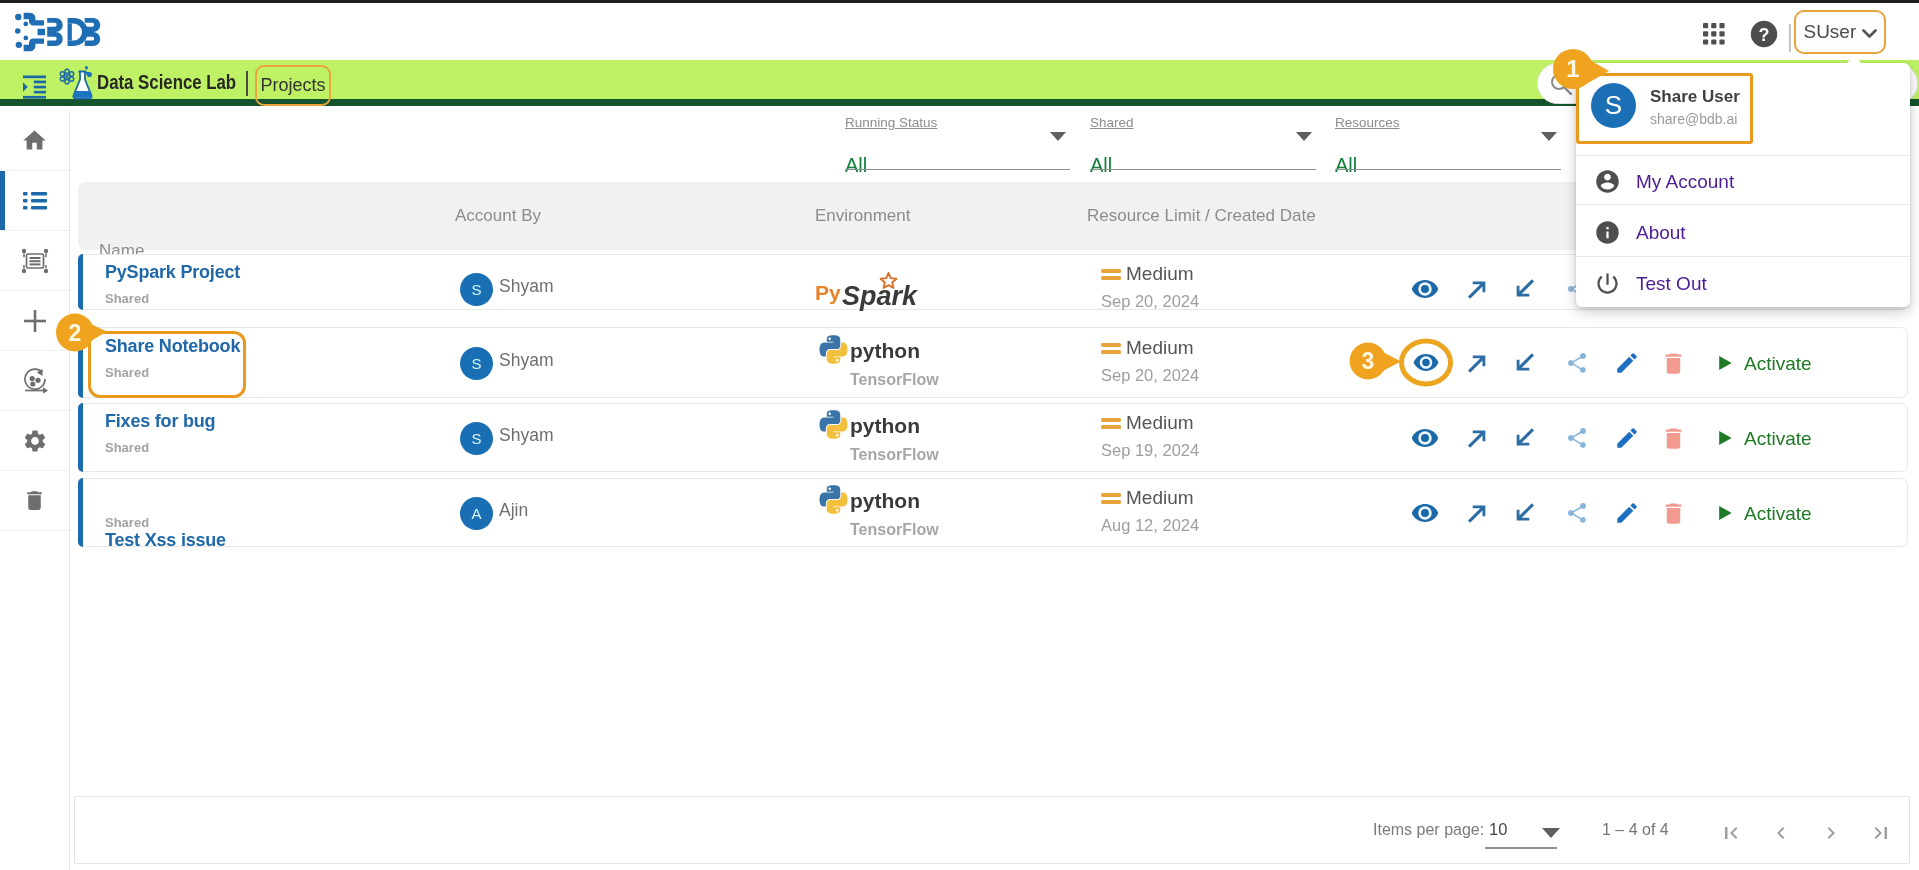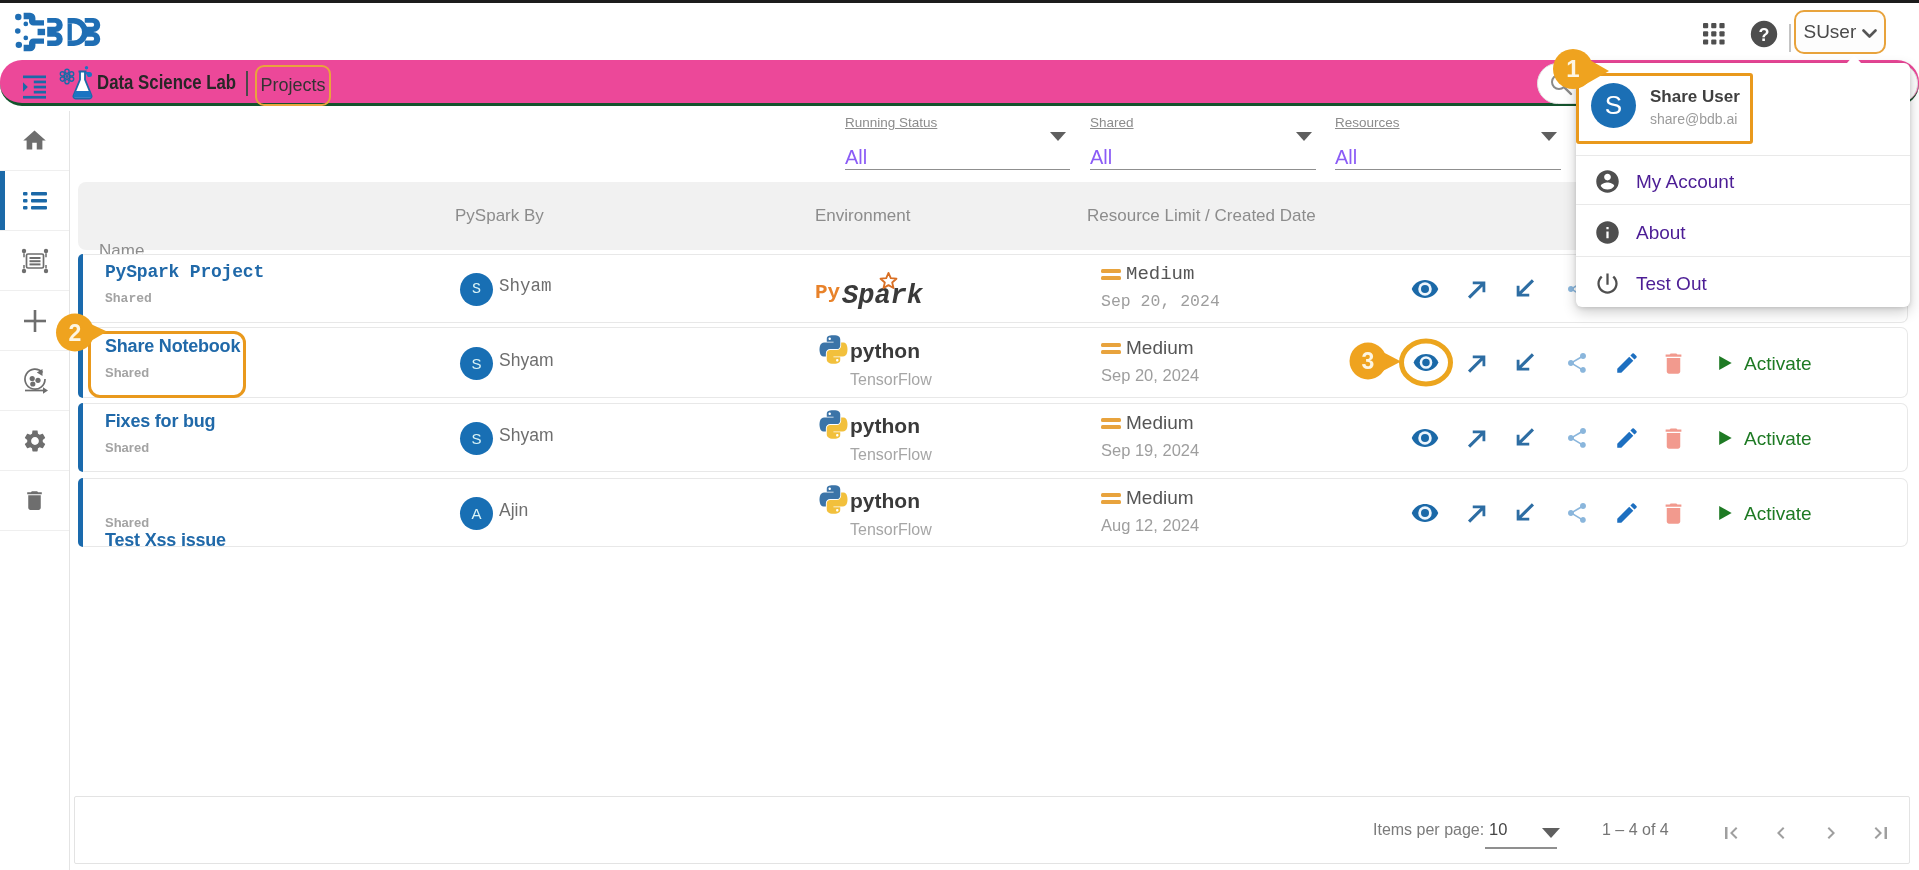--- a/index.html
+++ b/index.html
@@ -6,51 +6,51 @@
   html,body { width:1919px; height:870px; overflow:hidden; background:#fff;
     font-family:"Liberation Sans", sans-serif; }
   body { position:relative; }
   .abs { position:absolute; }
   svg { display:block; }
   
   #topline { position:absolute; left:0; top:0; width:1919px; height:3px; background:#1c1c1c; z-index:50; }
   
   #appbar { position:absolute; left:0; top:3px; width:1919px; height:57px; background:#fff; z-index:10; }
   
-  #toolbar { position:absolute; left:0; top:60px; width:1919px; height:46px; background:#ec4899; border-bottom:3px solid #14532d; z-index:5;border-radius:22px; }
+  #toolbar { position:absolute; left:0; top:60px; width:1919px; height:46px; background:#bef264; border-bottom:7px solid #14532d; z-index:5; }
   #tbtitle { position:absolute; left:97px; top:10px; font-size:21px; font-weight:bold; color:#272727; transform:scaleX(.8); transform-origin:0 0; white-space:nowrap; }
   #tbdivider { position:absolute; left:246px; top:11px; width:2px; height:25px; background:#4a4a4a; }
   #projbox { position:absolute; left:255px; top:5px; width:76px; height:41px; border:2px solid #e9a43c; border-radius:9px;
     font-size:18px; color:#333; display:flex; align-items:center; justify-content:center; background:transparent; }
   
   #searchpill { position:absolute; left:1537px; top:63px; width:381px; height:41px; background:#fff; border:1px solid #e2e2e2; border-radius:21px; z-index:6; }
   
   #sidebar { position:absolute; left:0; top:111px; width:70px; height:759px; background:#fff; border-right:1px solid #e4e4e4; z-index:4; }
   .scell { position:absolute; left:0; width:69px; height:60px; display:flex; align-items:center; justify-content:center; border-bottom:1px solid #efefef; }
   #selbar { position:absolute; left:0; top:60px; width:5px; height:60px; background:#1b69a8; }
   
   #main { position:absolute; left:70px; top:106px; width:1849px; height:764px; background:#fff; }
   
   .filter { position:absolute; top:9px; height:55px; }
   .flabel { font-size:13.5px; color:#8c8c8c;text-decoration:underline; }
-  .fval { font-size:20px; color:#8b5cf6; margin-top:16px; }
+  .fval { font-size:20px; color:#15803d; margin-top:24px; }
   .fline { position:absolute; left:0; bottom:0; width:100%; height:1px; background:#8f8f8f; }
   .farrow { position:absolute; right:4px; top:17px; width:0; height:0; border-left:8px solid transparent; border-right:8px solid transparent; border-top:9px solid #5f5f5f; }
   
   #thead { position:absolute; left:8px; top:76px; width:1830px; height:68px; background:#f1f1f1; border-radius:8px; }
   .hcell { position:absolute; top:24px; font-size:17px; color:#8c8c8c; }
   
   .card { position:absolute; left:8px; width:1830px; background:#fff; border:1px solid #e8e8e8; border-left:none; border-radius:7px; }
   .card .accent { position:absolute; left:0; top:-1px; bottom:-1px; width:4.5px; background:#1a6aad; border-radius:7px 0 0 7px; }
   .nm { position:absolute; left:27px; font-size:18px; font-weight:bold; color:#2069a9; letter-spacing:-.2px; }
   .sh { position:absolute; left:27px; font-size:13px; font-weight:bold; color:#a3a3a3; }
   .avatar { position:absolute; left:382px; width:33px; height:33px; border-radius:50%; background:#186fb4; color:#d9f3f6;
     font-size:15px; display:flex; align-items:center; justify-content:center; }
   .uname { position:absolute; left:421px; font-size:17.5px; color:#6e6e6e; }
-  .envtxt { position:absolute; font-size:16px; color:#a6a6a6; }
+  .envtxt { position:absolute; font-size:16px; color:#a6a6a6;font-weight:bold; }
   .medwrap { position:absolute; left:1023px; width:160px; }
   .medbars { position:absolute; left:0; top:5px; }
   .medtxt { position:absolute; left:25px; top:-1px; font-size:19px; color:#555; white-space:nowrap; }
   .datetxt { position:absolute; left:0; top:28px; font-size:16.5px; color:#9e9e9e; white-space:nowrap; }
   .ic { position:absolute; }
   .activate { position:absolute; left:1666px; font-size:19px; color:#1e7a24; }
   
   #pager { position:absolute; left:4px; top:690px; width:1836px; height:68px; background:#fff; border:1px solid #e3e3e3; border-radius:2px; }
   
   #dropdown { position:absolute; left:1576px; top:63px; width:334px; height:244px; background:#fff; border-radius:6px;
@@ -276,26 +276,26 @@
   </div>
   <div class="filter" style="left:1265px; width:226px;">
     <div class="flabel">Resources</div>
     <div class="fval">All</div>
     <div class="farrow"></div>
     <div class="fline"></div>
   </div>
 
   <div id="thead">
     <div class="hcell" style="left:21px;margin-top:35px;">Name</div>
-    <div class="hcell" style="left:377px;">PySpark By</div>
+    <div class="hcell" style="left:377px;">Account By</div>
     <div class="hcell" style="left:737px;">Environment</div>
     <div class="hcell" style="left:1009px;">Resource Limit / Created Date</div>
   </div>
 
-  <div class="card" style="top:148px; height:69px;font-family:Liberation Mono, monospace;">
+  <div class="card" style="top:148px; height:56px;">
     <div class="accent"></div>
     <div class="nm" style="top:7px;">PySpark Project</div>
     <div class="sh" style="top:36px;">Shared</div>
     <div class="avatar" style="top:18px;">S</div>
     <div class="uname" style="top:21px;">Shyam</div>
     <div class="abs" style="left:737px; top:26px; font-size:21px; font-weight:bold; color:#e8822a;">Py</div>
     <div class="abs" style="left:764px; top:26px; font-size:27px; font-weight:bold; font-style:italic; color:#3a3a3a;">Spark</div>
     <svg class="abs" style="left:800px; top:16px;" width="21" height="21">
         <use href="#s-star"></use>
       </svg>

